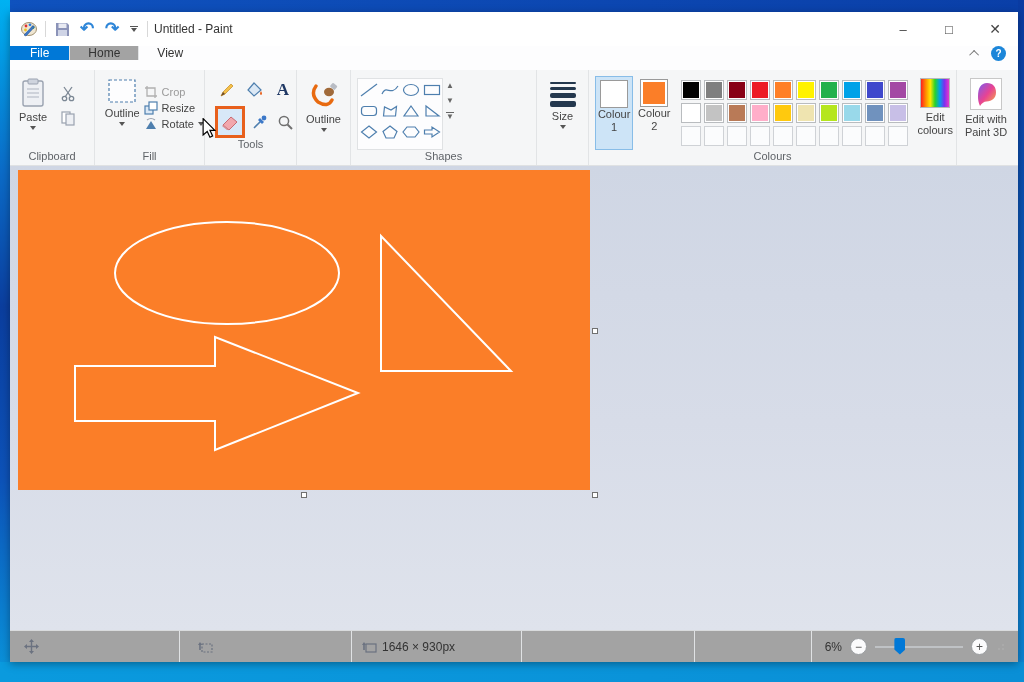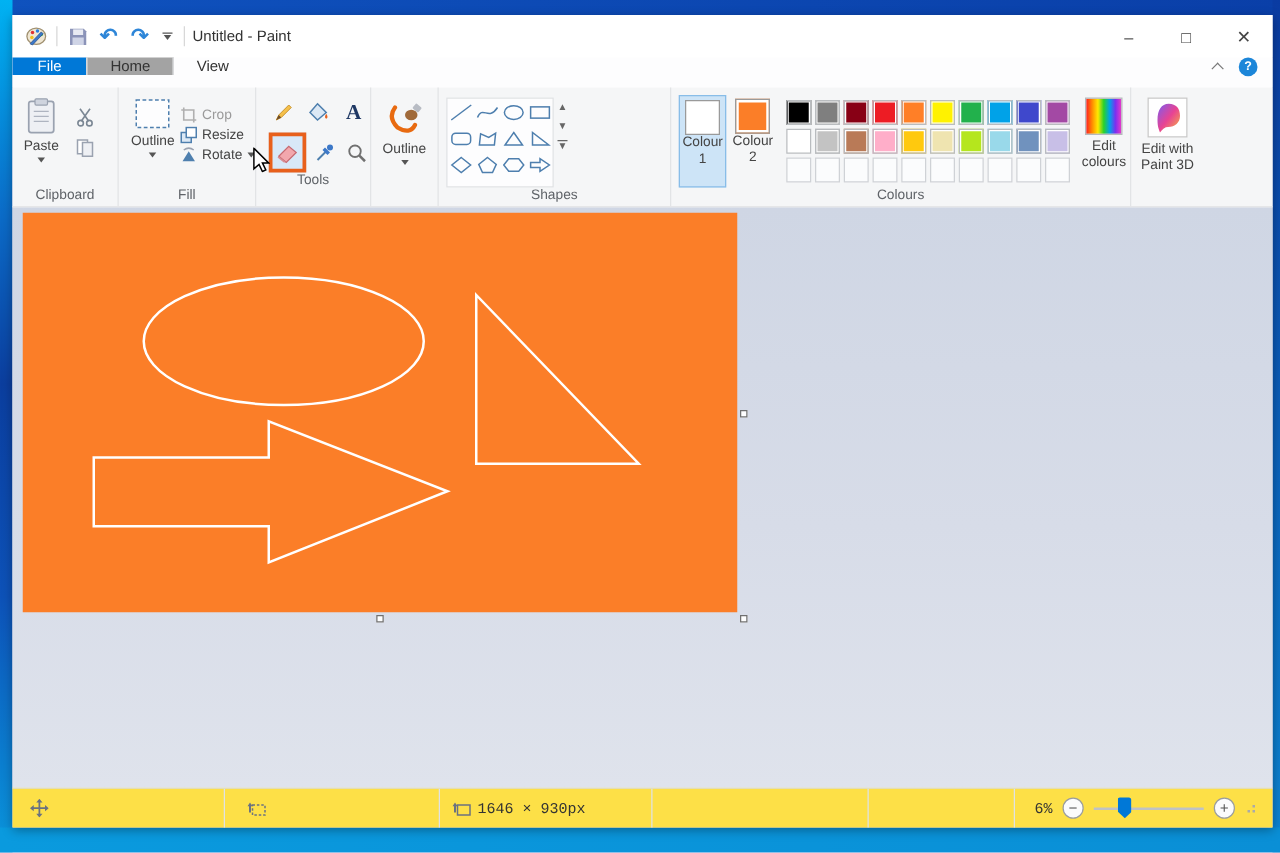--- a/index.html
+++ b/index.html
@@ -96,22 +96,22 @@
 
   .cursor-overlay { position:absolute; left:192px; top:48px; z-index:5; }
 
   
   .workspace { flex:1 1 auto; position:relative;
     background:linear-gradient(180deg,#cfd6e4 0%,#d7dce8 55%,#dfe3ec 100%); overflow:hidden; }
   .paint-canvas { position:absolute; left:8px; top:4px; width:572px; height:320px; }
   .handle { position:absolute; width:6px; height:6px; background:#fff; border:1px solid #707070; }
 
   
-  .statusbar { height:32px; background:#fde047; border-top:1px solid #d9dbdd;
-    display:flex; align-items:center; flex:0 0 auto; font-size:12px; color:#333;font-family:Liberation Mono, monospace; }
+  .statusbar { height:32px; background:#a3a3a3; border-top:1px solid #d9dbdd;
+    display:flex; align-items:center; flex:0 0 auto; font-size:12px; color:#333; }
   .sb-sec { height:100%; display:flex; align-items:center; border-right:1px solid #e0e2e4; }
   .sb-sec.s1 { width:170px; padding-left:14px; }
   .sb-sec.s2 { width:172px; padding-left:16px; }
   .sb-sec.s3 { width:170px; padding-left:8px; gap:5px; }
   .sb-sec.s4 { width:173px; }
   .sb-sec.s5 { width:117px; }
   .sb-zoom { flex:1; display:flex; align-items:center; justify-content:flex-end;
     gap:8px; padding-right:14px; }
   .zoom-circle { width:17px; height:17px; border-radius:50%; border:1px solid #9a9da0;
     background:#fbfbfc; color:#555; display:flex; align-items:center; justify-content:center;
@@ -372,20 +372,32 @@
             </div>
           <div class="scrollcol">
             <span class="scroll-btn">▲</span>
             <span class="scroll-btn">▼</span>
             <span class="scroll-btn more">▼</span>
           </div>
         </div>
         <div class="group-label">Shapes</div>
       </div>
 
+      <div class="group" style="width:52px">
+        <div class="big-btn" style="margin:0 auto">
+          <span class="size-icon">
+            <span class="b" style="height:2px"></span>
+            <span class="b" style="height:3px"></span>
+            <span class="b" style="height:4.5px"></span>
+            <span class="b" style="height:6px"></span>
+          </span>
+          <span class="lbl">Size</span>
+          <span class="dd-tri"></span>
+        </div>
+      </div>
 
       <div class="group" style="width:368px">
         <div class="group-content" style="padding-left:6px">
           <div class="colour-btn selected">
             <span class="swatch-big" id="swatch-c1" style="background: rgb(255, 255, 255);"></span>
             <span class="colour-lbl">
               <span>Colour</span><br>
               <span>1</span>
             </span>
           </div>

